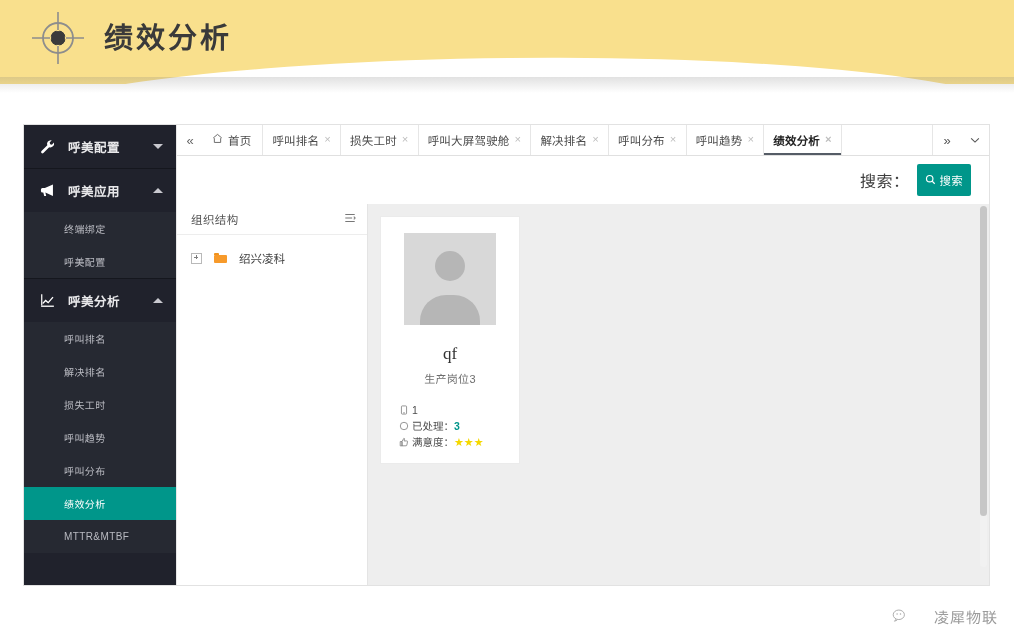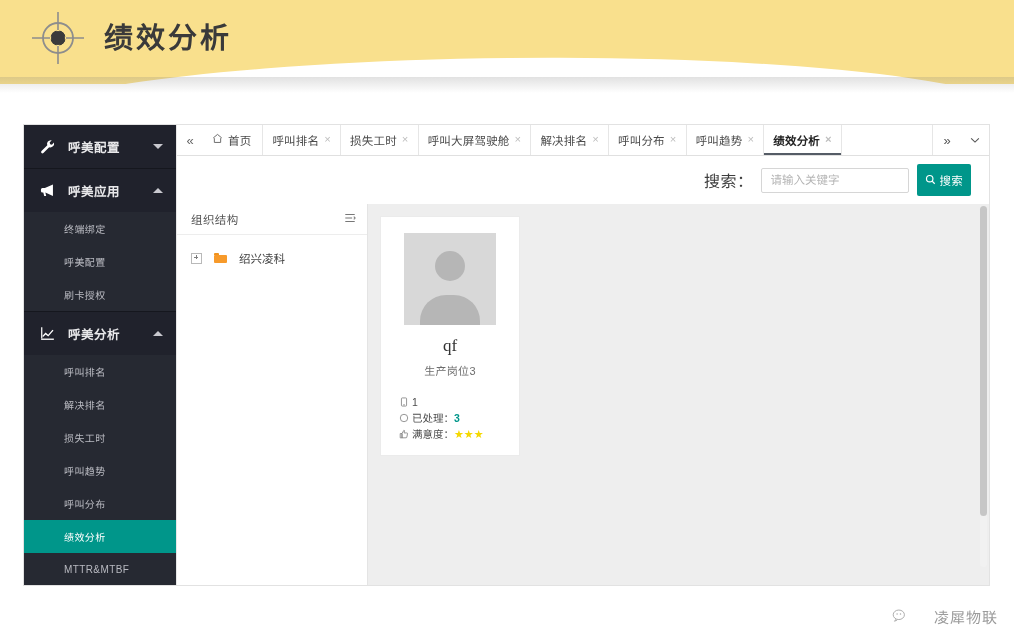--- a/index.html
+++ b/index.html
@@ -398,21 +398,21 @@
   .avatar .shoulders {
     position: absolute;
     left: 50%;
     bottom: -16px;
     transform: translateX(-50%);
     width: 60px; height: 46px;
     border-radius: 26px 26px 0 0;
     background: #b6b6b6;
   }
   .card-name {
-    margin-top: 12px;
+    margin-top: 20px;
     font-size: 17px;
     color: #333;
     line-height: 1.1;
     font-family: "Liberation Serif", "DejaVu Serif", serif;
   }
   .card-role {
     margin-top: 6px;
     font-size: 11px;
     color: #6d6d6d;
     letter-spacing: 0.3px;
@@ -537,21 +537,20 @@
           <svg viewBox="0 0 16 16" width="15" height="15" fill="currentColor" aria-hidden="true">
             <path d="M13.8 1.6 5.2 5.4H2.6A1.6 1.6 0 0 0 1 7v1.6a1.6 1.6 0 0 0 1.6 1.6h.9l1 3.6h2.1l-.9-3.6 8.1 3.6z"></path>
           </svg>
         </span>
         <span class="g-label">呼美应用</span>
         <span class="caret up"></span>
       </div>
       <div class="side-sub">
         <div class="side-item">终端绑定</div>
         <div class="side-item">呼美配置</div>
-        <div class="side-item">刷卡授权</div>
       </div>
       <div class="sidebar-divider"></div>
 
       <div class="side-group">
         <span class="g-icon">
           <svg viewBox="0 0 16 16" width="15" height="15" fill="currentColor" aria-hidden="true">
             <path d="M1.2 13.4h13.6v1.4H1.2z"></path>
             <path d="M2.4 10.6 6 6.9l2.7 2.3 4.6-5.3 1.1 1-5.6 6.4L6 9l-2.7 2.8z"></path>
             <path d="M1.2 1.4h1.3v12H1.2z"></path>
           </svg>
@@ -627,21 +626,20 @@
         <div class="tab-tool">»</div>
         <div class="tab-tool">
           <svg viewBox="0 0 14 14" width="12" height="12" fill="none" stroke="#555" stroke-width="1.3" aria-hidden="true">
             <path d="M2.5 5 7 9.4 11.5 5"></path>
           </svg>
         </div>
       </div>
 
       <div class="searchrow">
         <span class="search-label">搜索：</span>
-        <input class="search-input" type="text" placeholder="请输入关键字" style="">
         <button class="search-btn">
           <span>
             <svg viewBox="0 0 14 14" width="11" height="11" fill="none" stroke="#ffffff" stroke-width="1.5" aria-hidden="true">
               <circle cx="6" cy="6" r="4.1"></circle>
                 <path d="M9.2 9.2 12.4 12.4"></path>
             </svg>
           </span>
           <span>搜索</span>
         </button>
       </div>

